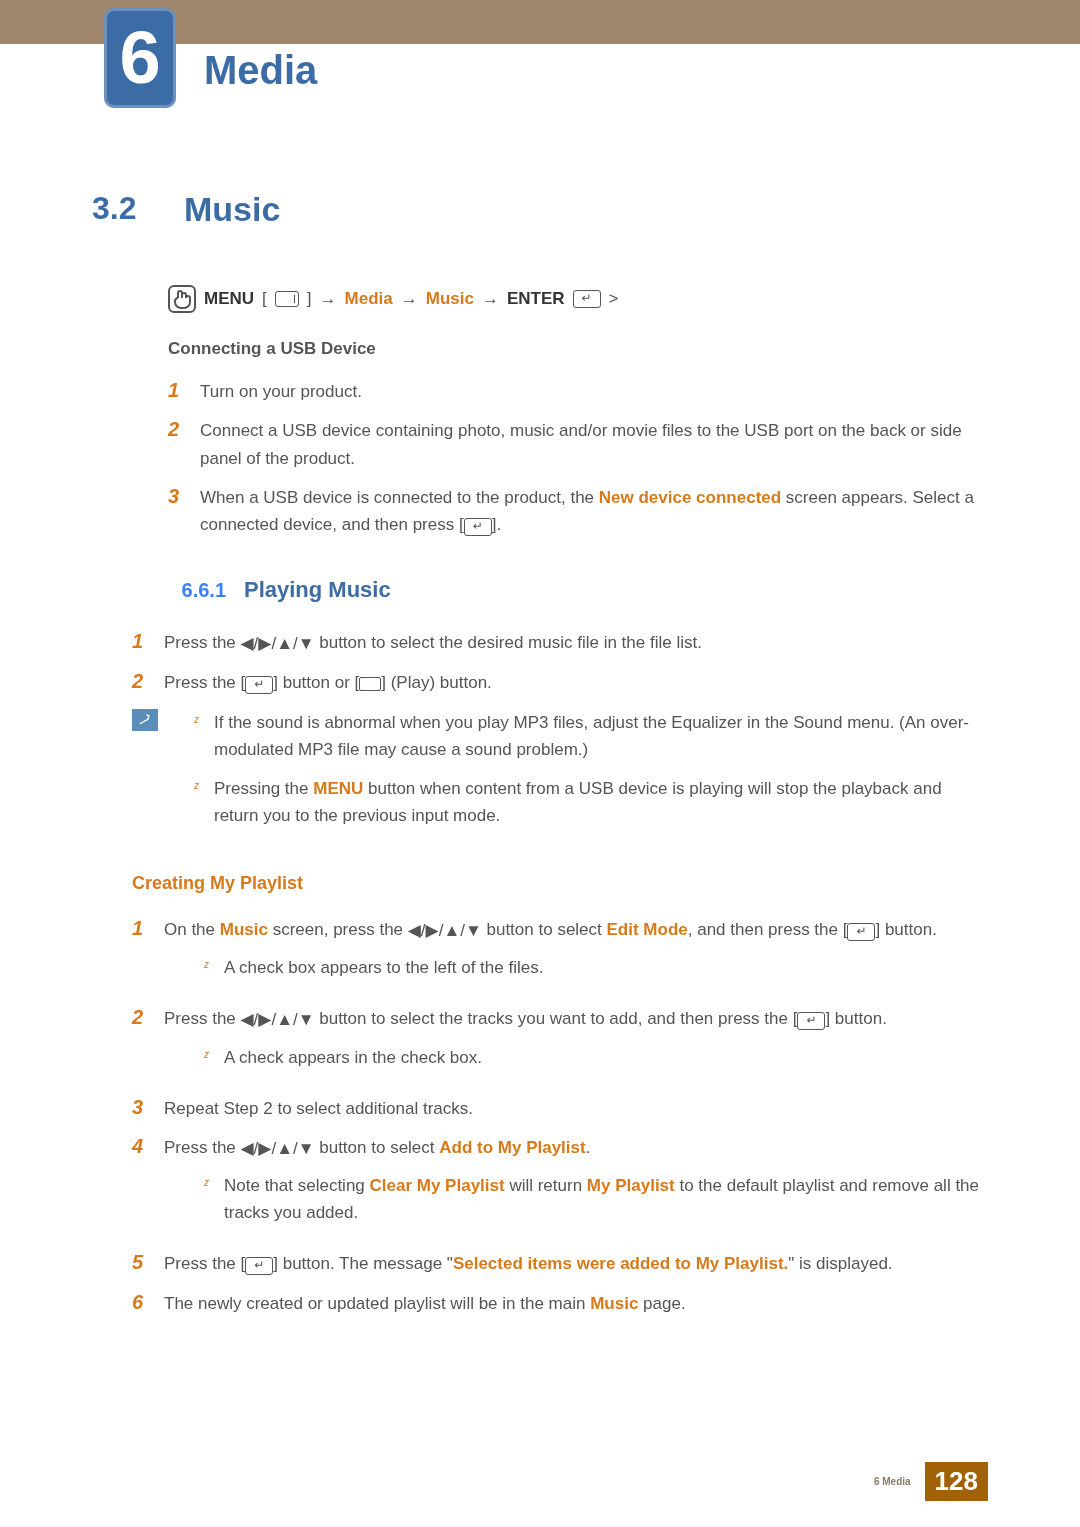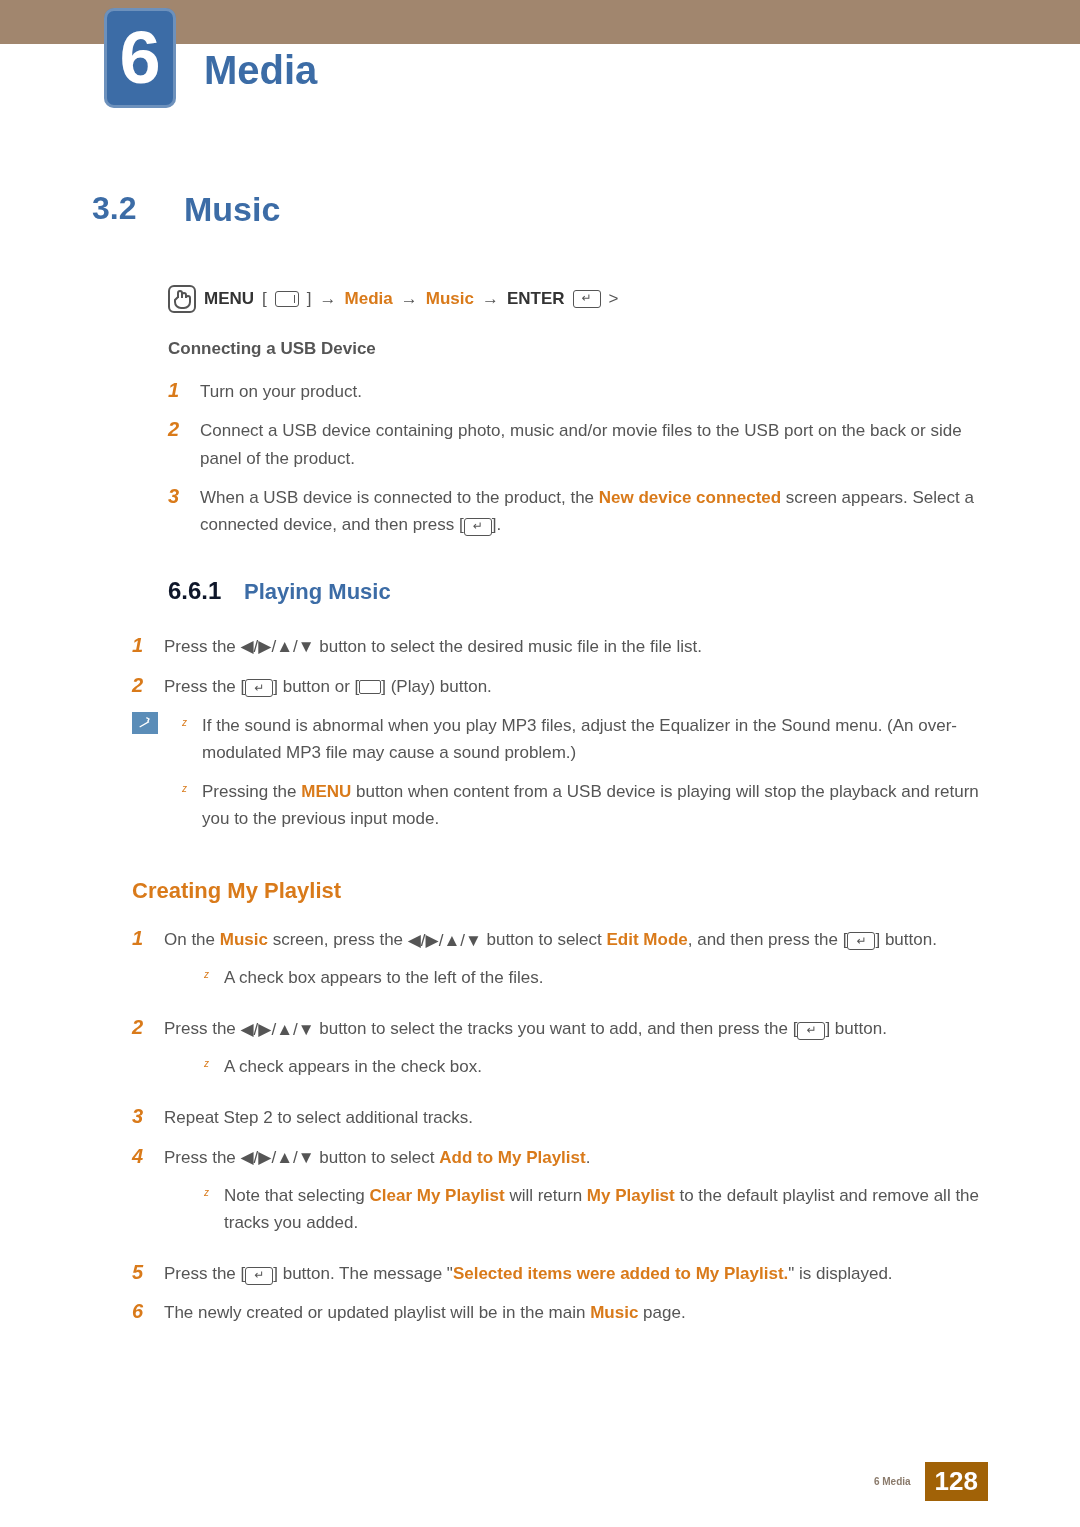--- a/index.html
+++ b/index.html
@@ -32,26 +32,26 @@
   .gt { color:#555; }
   .intro { margin-bottom: 16px; font-weight: bold; }
   .num-list { list-style:none; padding:0; }
   .num-list > li { display:flex; gap:14px; margin-bottom:12px; }
   .num-list .n { color:#d97a1a; font-size:20px; font-style:italic; font-weight:bold; min-width:18px; line-height:1.2; }
   .num-list .t { flex:1; }
   .sub-list { list-style:none; padding-left: 40px; margin-top:10px; }
   .sub-list li { position:relative; padding-left:20px; margin-bottom:12px; }
   .sub-list li::before { content:"z"; position:absolute; left:0; top:3px; color:#d97a1a; font-size:10px; font-style:italic; }
   .subsection-row { display:flex; gap:18px; margin: 34px 0 22px -76px; align-items:baseline; }
-  .subnum { color:#0f172a; font-size:24px; font-weight:bold; min-width:58px; text-align:left; padding-right:0; margin-left:76px;}
+  .subnum { color:#3b82f6; font-size:20px; font-weight:bold; min-width:58px; text-align:right; padding-right:0; margin-left:76px;}
   .subtitle { color:#3c6ca6; font-size:22px; font-weight:bold; }
-  .note-row { display:flex; gap:14px; margin-top:8px; }
+  .note-row { display:flex; gap:26px; margin-top:8px; }
   .note-badge { width:26px; height:22px; background:#5b8db8; display:flex; align-items:center; justify-content:center; flex-shrink:0; }
   .note-badge svg { width:16px; height:16px; }
-  .h4 { color:#d97a1a; font-size:22px; font-weight:bold; margin: 28px 0 18px 0; }
+  .h4 { color:#d97a1a; font-size:18px; font-weight:bold; margin: 28px 0 18px 0; }
   .footer { position:absolute; bottom:26px; right:92px; display:flex; align-items:center; gap:14px; }
   .foot-text { color:#8a7a6b; font-size:10px; font-weight:bold; }
   .pagenum { background:#a16207; color:#fff; font-size:26px; font-weight:bold; padding:4px 10px; }
   svg { vertical-align: middle; }
   .dir-icons { display:inline-flex; align-items:center; vertical-align:middle; gap:3px;}
 </style>
 </head>
 <body>
 
 <div class="page">

